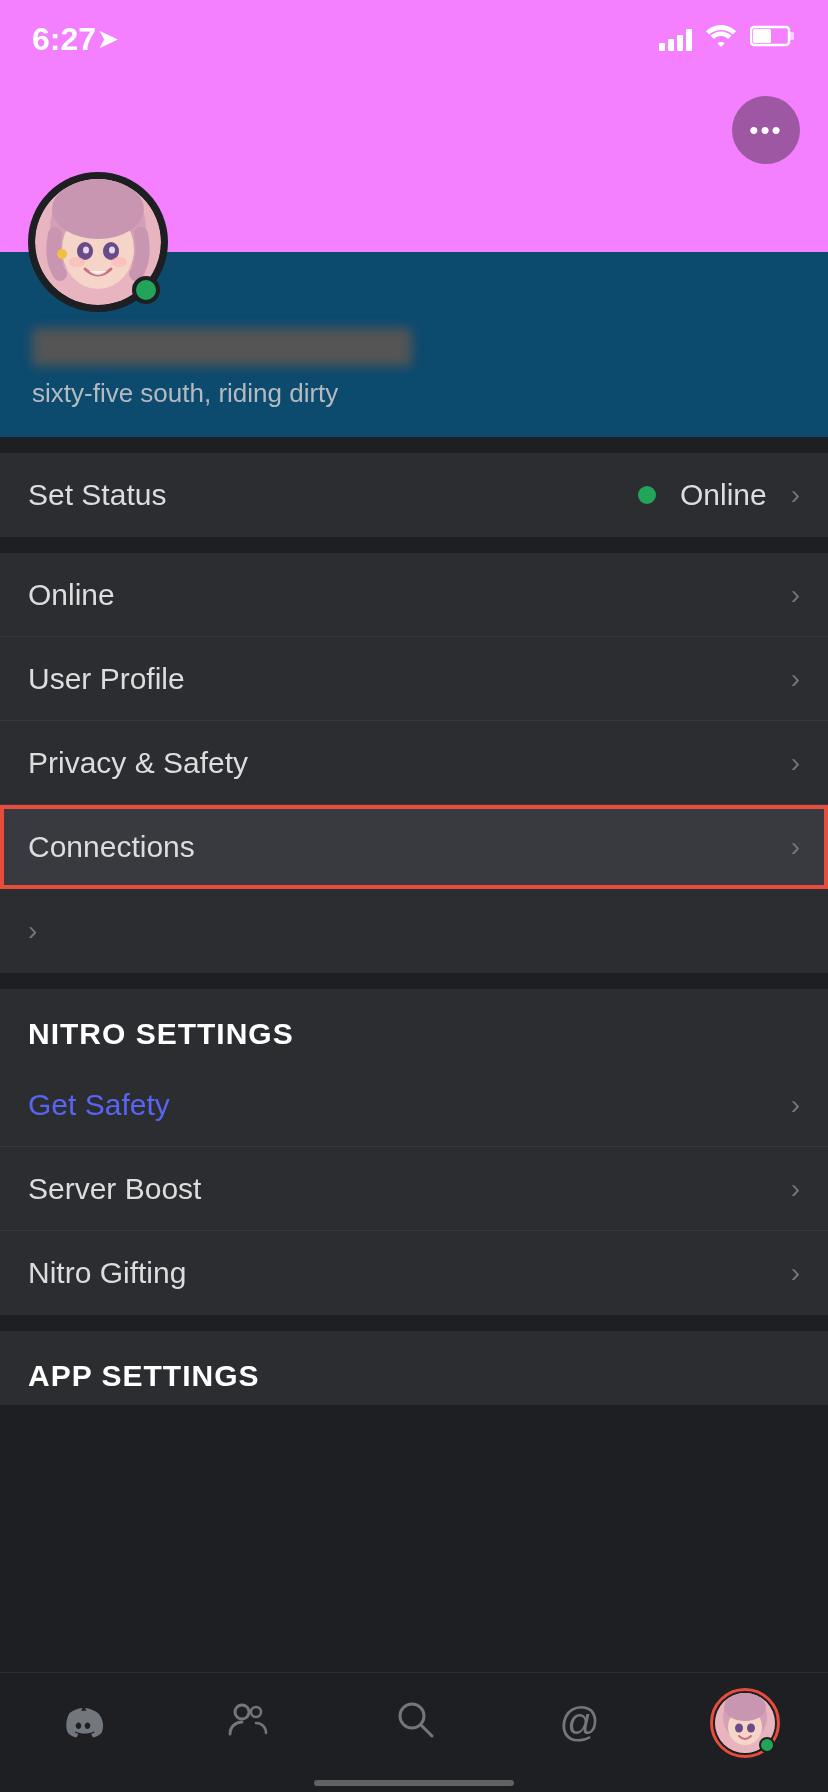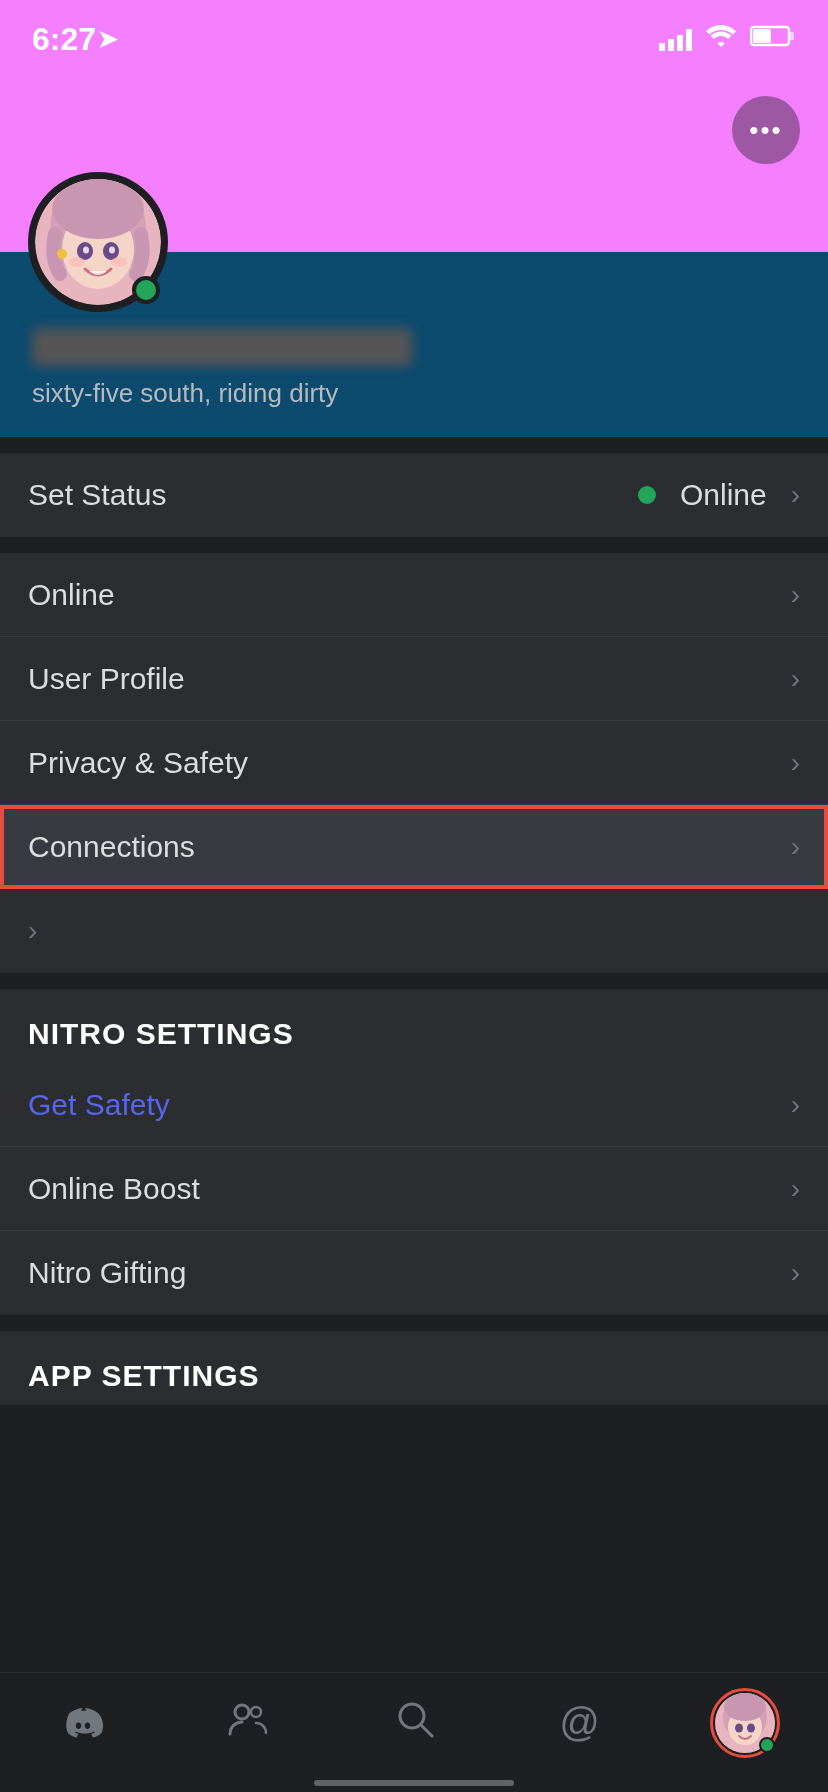--- a/index.html
+++ b/index.html
@@ -387,21 +387,21 @@
 
 <div class="section-divider"></div>
 
 <div class="settings-section">
   <div class="section-label">NITRO SETTINGS</div>
   <div class="settings-row">
     <span class="row-label nitro">Get Safety</span>
     <span class="chevron">›</span>
   </div>
   <div class="settings-row">
-    <span class="row-label">Online Boost</span>
+    <span class="row-label">Server Boost</span>
     <span class="chevron">›</span>
   </div>
   <div class="settings-row">
     <span class="row-label">Nitro Gifting</span>
     <span class="chevron">›</span>
   </div>
 </div>
 
 <div class="section-divider"></div>
 

